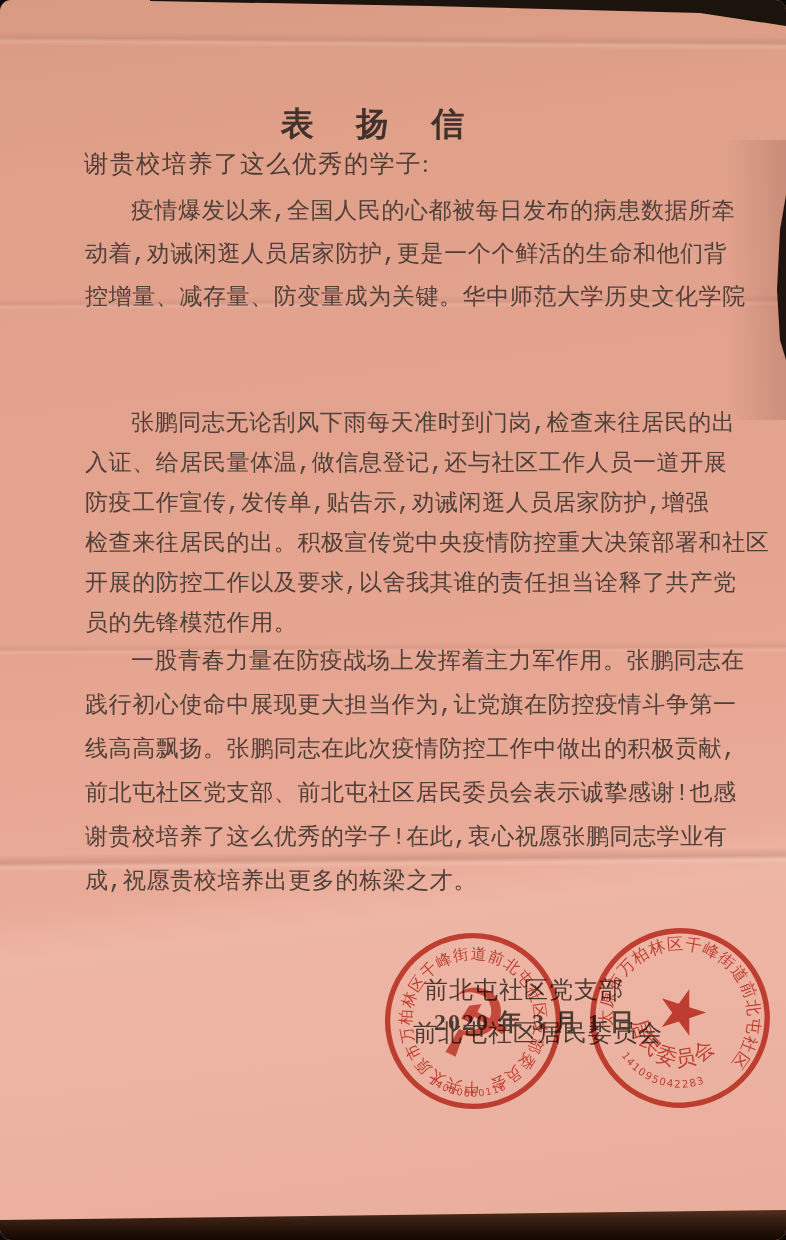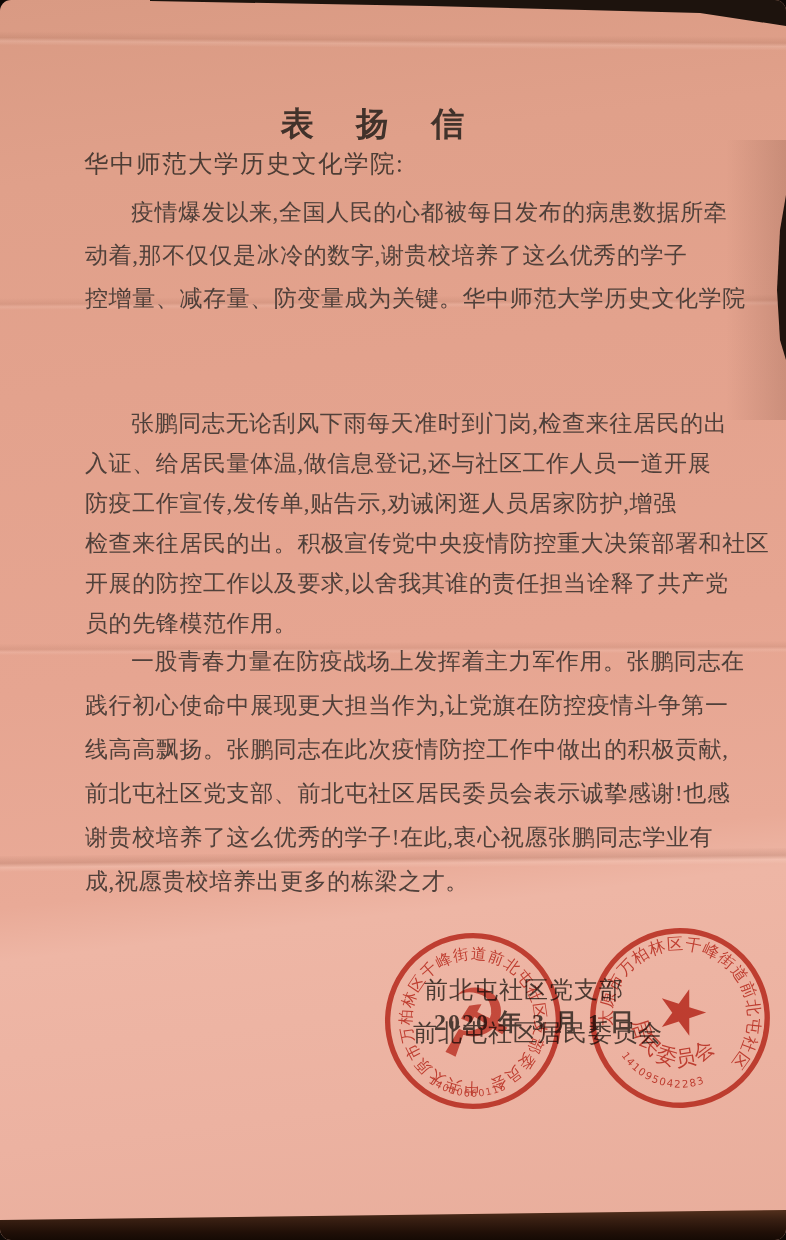--- a/index.html
+++ b/index.html
@@ -42,21 +42,21 @@
   }
   
   .title{
     position:absolute;left:0;top:102px;width:762px;text-align:center;
     font-size:33px;font-weight:bold;letter-spacing:17px;color:#41322b;
   }
   .recipient{
     position:absolute;left:84px;top:147px;
     font-size:24.5px;letter-spacing:1.5px;color:#4d3d35;
   }
-  #letter-body{position:absolute;left:0;top:0;width:786px;height:965px;}
+  #letter-body{position:absolute;left:0;top:0;width:786px;height:965px;font-family:Liberation Mono, monospace;}
   .para{position:absolute;left:85px;width:640px;color:#50403a;font-size:23px;letter-spacing:0.6px;}
   .para .line{white-space:nowrap;}
   .para .line.first{text-indent:2em;}
   .p1{top:191px;line-height:43px;}
   .p2{top:404px;line-height:40px;}
   .p3{top:640px;line-height:44px;}
   .sig{position:absolute;color:#4c3b33;font-size:24px;letter-spacing:1px;white-space:nowrap;text-align:right;}
   .sig-org1{left:424px;top:974px;}
   .sig-org2{left:413px;top:1017px;}
   .sig-date{left:434px;top:1006px;letter-spacing:2px;font-weight:bold;}
@@ -72,25 +72,25 @@
 
 <div id="stage">
 
   <div class="crease crease-1"></div>
   <div class="crease crease-2"></div>
   <div class="crease crease-3"></div>
   <div class="crease crease-4"></div>
   <div class="curl-shadow"></div>
 
   <div class="title">表 扬 信</div>
-  <div class="recipient">华中师范大学历史文化学院:</div>
+  <div class="recipient">谢贵校培养了这么优秀的学子:</div>
   <div id="letter-body">
       <div class="para p1">
         <div class="line first">疫情爆发以来,全国人民的心都被每日发布的病患数据所牵</div>
-        <div class="line">动着,那不仅仅是冰冷的数字,谢贵校培养了这么优秀的学子</div>
+        <div class="line">动着,劝诫闲逛人员居家防护,更是一个个鲜活的生命和他们背</div>
         <div class="line">控增量、减存量、防变量成为关键。华中师范大学历史文化学院</div>
       </div>
       <div class="para p2">
         <div class="line first">张鹏同志无论刮风下雨每天准时到门岗,检查来往居民的出</div>
         <div class="line">入证、给居民量体温,做信息登记,还与社区工作人员一道开展</div>
         <div class="line">防疫工作宣传,发传单,贴告示,劝诫闲逛人员居家防护,增强</div>
         <div class="line">检查来往居民的出。积极宣传党中央疫情防控重大决策部署和社区</div>
         <div class="line">开展的防控工作以及要求,以舍我其谁的责任担当诠释了共产党</div>
         <div class="line">员的先锋模范作用。</div>
       </div>

